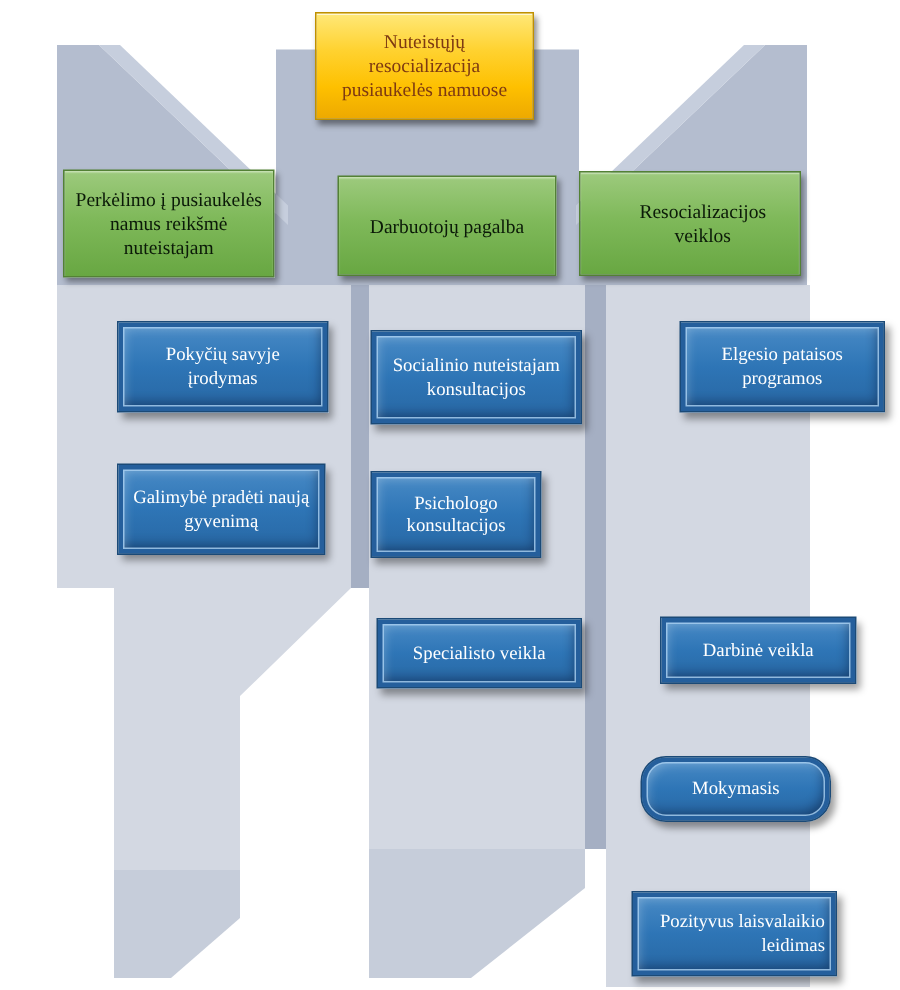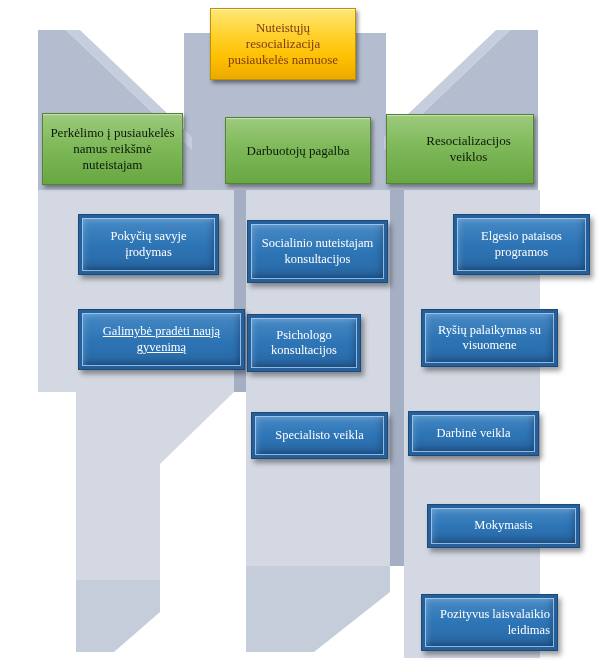--- a/index.html
+++ b/index.html
@@ -70,43 +70,40 @@
   <div class="box header-box" style="left:225px; top:117px; width:146px; height:67px;">
     <span>Darbuotojų pagalba</span>
   </div>
   <div class="box header-box" style="left:386px; top:114px; width:148px; height:70px;padding-left:24px;">
     <span>Resocializacijos veiklos</span>
   </div>
 
   <div class="box item" style="left:78px; top:214px; width:141px; height:61px;">
     <span>Pokyčių savyje įrodymas</span>
   </div>
-  <div class="box item" style="left:78px; top:309px; width:167px; height:61px;text-decoration:underline;">
+  <div class="box item" style="left:78px; top:309px; width:139px; height:61px;">
     <span>Galimybė pradėti naują gyvenimą</span>
   </div>
 
   <div class="box item" style="left:247px; top:220px; width:141px; height:63px;">
     <span>Socialinio nuteistajam konsultacijos</span>
   </div>
   <div class="box item" style="left:247px; top:314px; width:114px; height:58px;">
     <span>Psichologo konsultacijos</span>
   </div>
   <div class="box item" style="left:251px; top:412px; width:137px; height:47px;">
     <span>Specialisto veikla</span>
   </div>
 
   <div class="box item" style="left:421px; top:214px; width:137px; height:61px;margin-left:32px;">
     <span>Elgesio pataisos programos</span>
   </div>
-  <div class="box item" style="left:421px; top:309px; width:137px; height:58px;">
-    <span>Ryšių palaikymas su visuomene</span>
-  </div>
-  <div class="box item" style="left:408px; top:411px; width:131px; height:45px;">
+  <div class="box item" style="left:440px; top:411px; width:131px; height:45px;">
     <span>Darbinė veikla</span>
   </div>
-  <div class="box item" style="left:427px; top:504px; width:153px; height:44px;">
+  <div class="box item" style="left:427px; top:504px; width:127px; height:44px;border-radius:17px;">
     <span>Mokymasis</span>
   </div>
   <div class="box item" style="left:421px; top:594px; width:137px; height:57px;text-align:right;">
     <span>Pozityvus laisvalaikio leidimas</span>
   </div>
 
 </div>
 
 </body></html>

